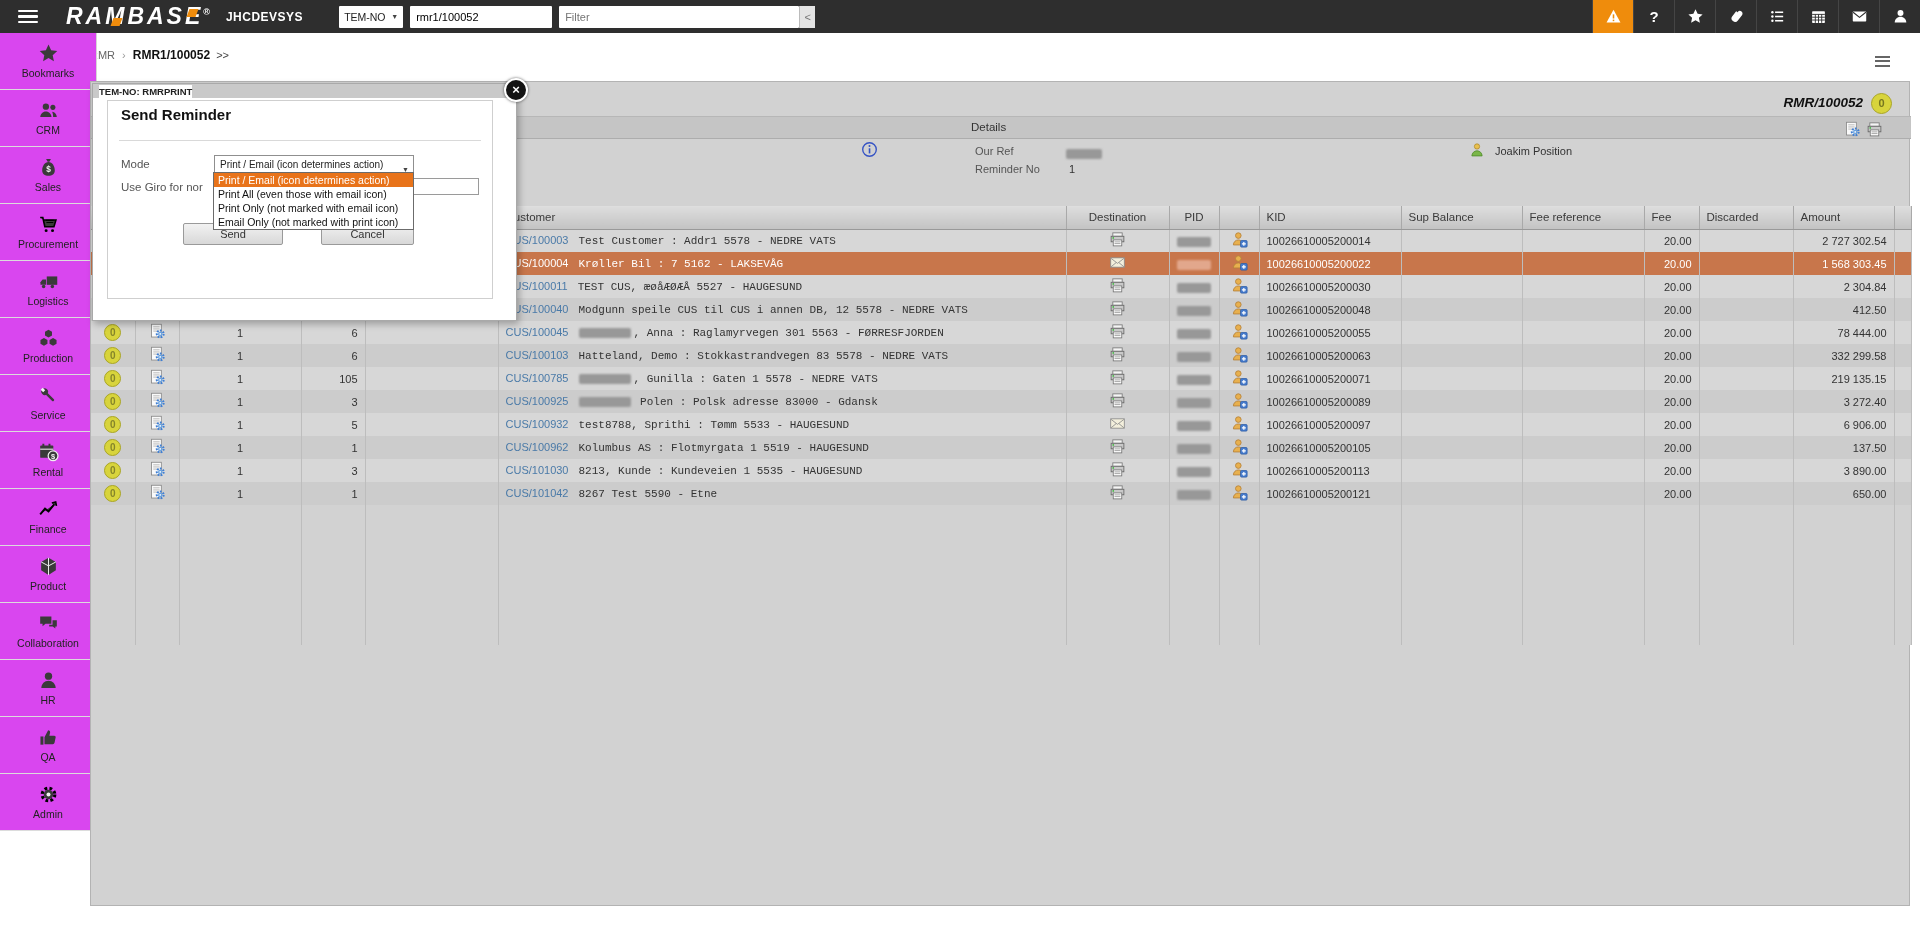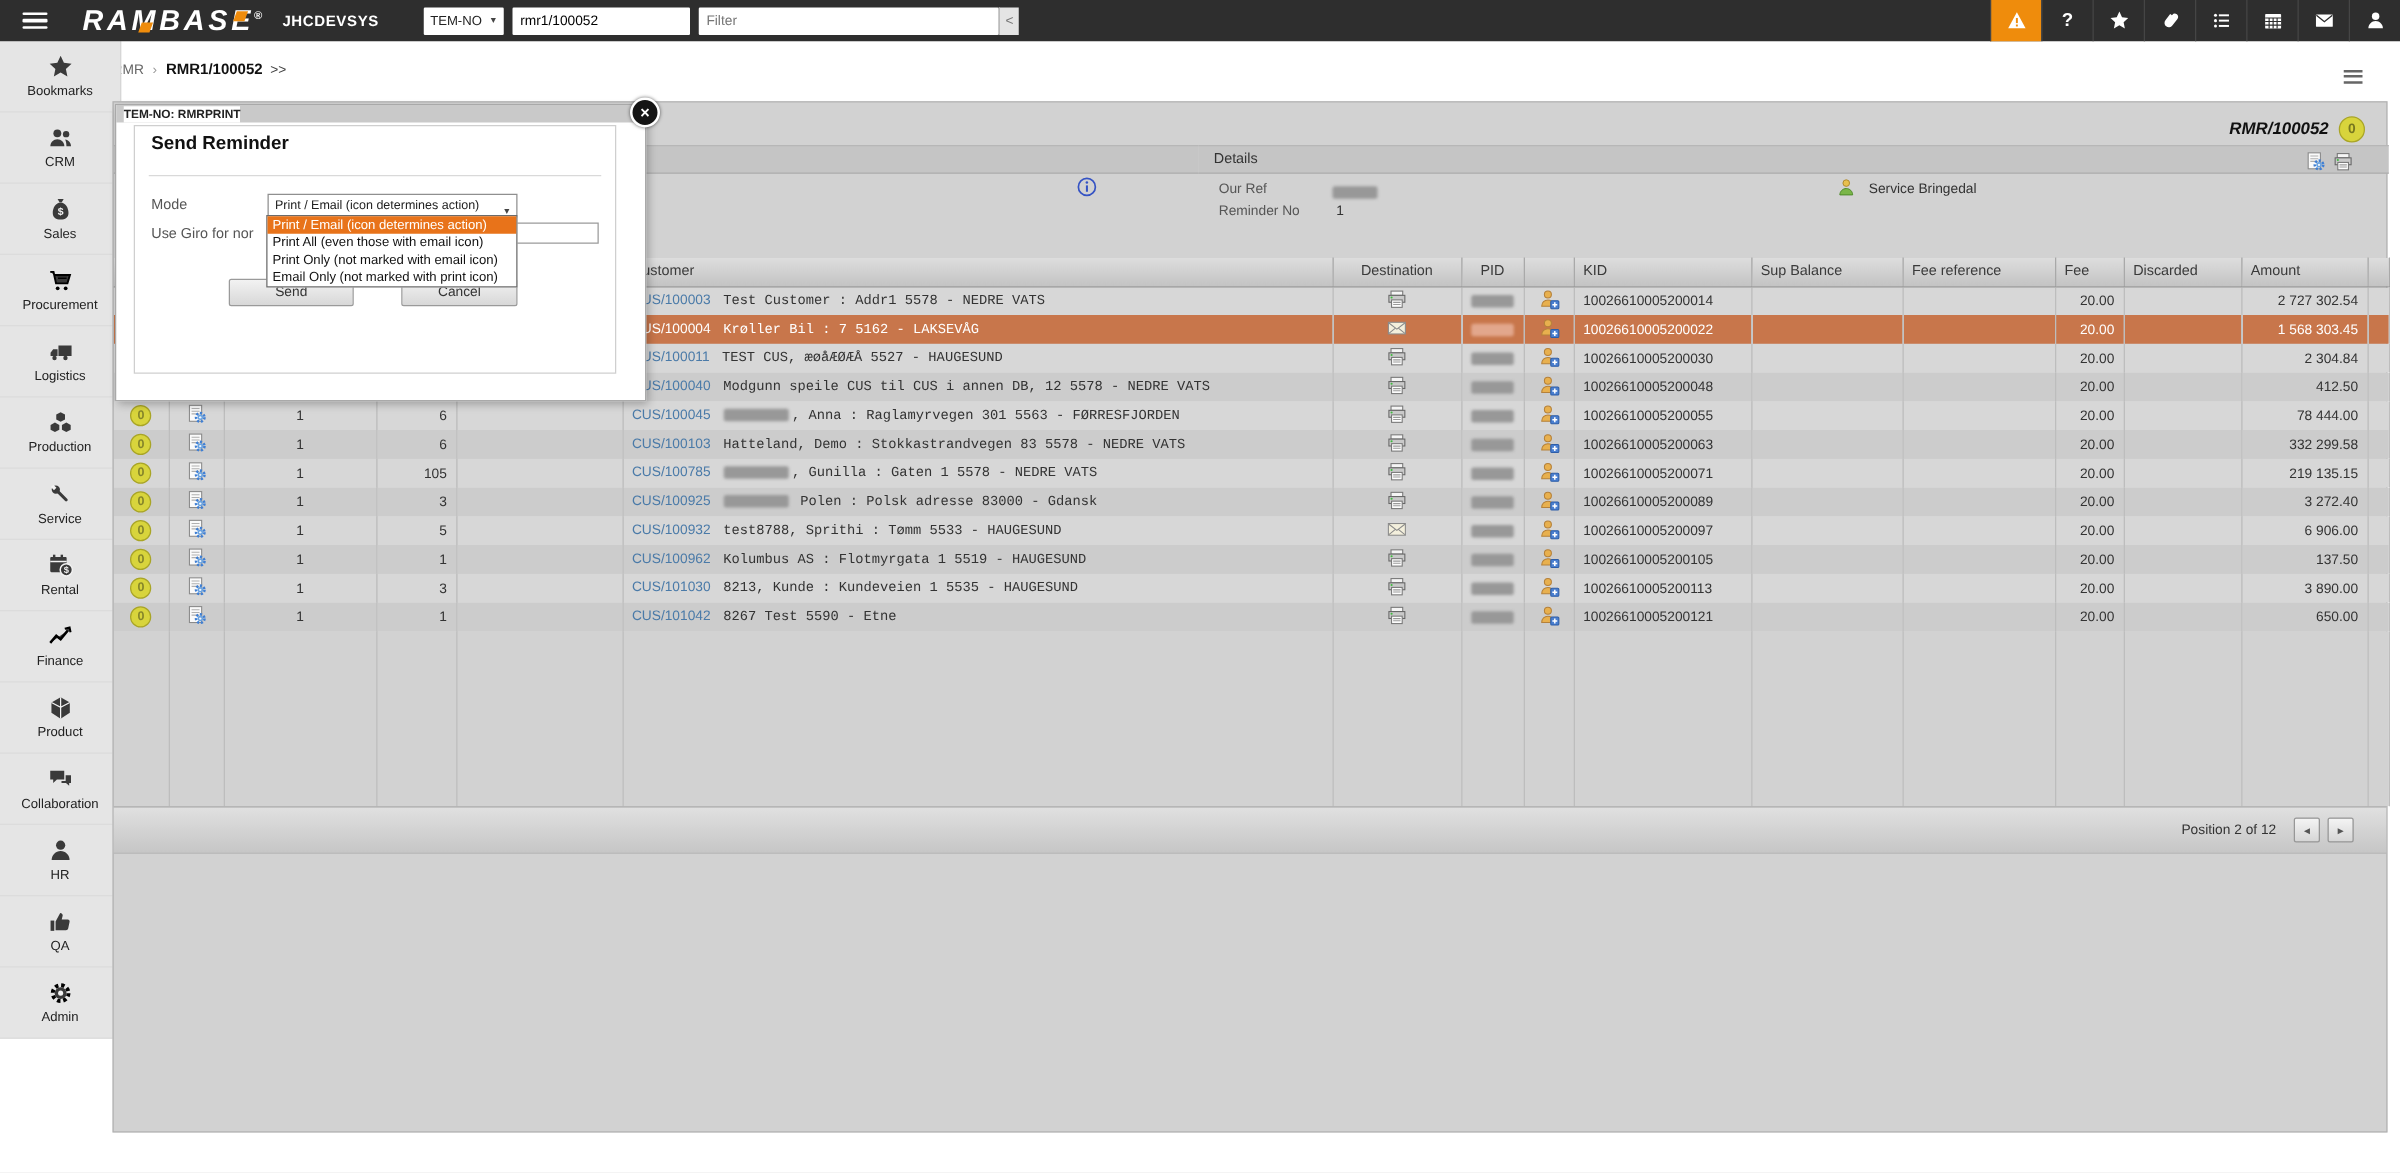--- a/index.html
+++ b/index.html
@@ -30,21 +30,21 @@
   
   .bcbar { position:absolute; left:82px; top:33px; width:1838px; height:48px; background:#fff; }
   .bc-line { position:absolute; left:8px; top:15px; font-size:11px; color:#666; white-space:nowrap;text-align:right; }
   .bc-sep { color:#999; margin:0 7px; }
   .bc-cur { font-size:12px; font-weight:bold; color:#111; }
   .bc-suf { color:#444; margin-left:6px; }
   .bc-menu { position:absolute; right:30px; top:20px; cursor:pointer; }
   .bc-menu i { display:block; width:15px; height:2px; background:#666; margin:2.5px 0; }
 
   
-  .sidebar { position:absolute; left:0; top:33px; width:97px; background:#e5e5e5; border-right:1px solid #d6d6d6; }
+  .sidebar { position:absolute; left:0; top:33px; width:97px; background:#d946ef; border-right:1px solid #d6d6d6; }
   .side-item { height:57px; border-bottom:1px solid #dcdcdc; display:flex; flex-direction:column; align-items:center; justify-content:center; cursor:pointer; }
   .side-item svg { width:21px; height:21px; fill:#3a3a3a; }
   .side-label { font-size:10.5px; color:#222; margin-top:3px; white-space:nowrap; }
 
   
   .panel { position:absolute; left:90px; top:81px; width:1820px; height:825px; background:#d2d2d2; border:1px solid #b3b3b3; }
   .doc-head { position:absolute; top:13px; right:46px; font-size:13.5px; font-weight:bold; color:#111;font-style:italic; }
   .doc-badge { position:absolute; top:11px; right:17px; width:21px; height:21px; border-radius:50%; background:#d8d43c; border:1px solid #a9a526; color:#77771f; font-weight:bold; font-size:11px; text-align:center; line-height:19px; }
   .doc-icons { position:absolute; top:39px; right:26px; display:flex; gap:5px; z-index:5; }
   .doc-icons svg { width:17px; height:17px; cursor:pointer; }
@@ -372,21 +372,21 @@
         <circle cx="10" cy="5.9" r="1.2" fill="#3553c4"></circle>
       </svg></div>
   <div class="d-label" style="top:63px">Our Ref</div>
   <span class="blur ref"></span>
   <div class="d-label" style="top:81px">Reminder No</div>
   <div class="d-val" style="left:978px;top:81px">1</div>
   <div class="assignee-icon" id="assIcon"><svg viewBox="0 0 20 20">
         <circle cx="10" cy="5.6" r="3.3" fill="#e8c04e" stroke="#b08a30"></circle>
         <path d="M3.6 17.4c0-3.5 2.9-6.4 6.4-6.4s6.4 2.9 6.4 6.4z" fill="#7ab648" stroke="#4e8a2a"></path>
       </svg></div>
-  <div class="assignee-name">Service Bringedal</div>
+  <div class="assignee-name">Joakim Position</div>
 
   <table class="grid" id="grid">
     <colgroup>
       <col style="width:44px">
         <col style="width:44px">
         <col style="width:122px">
         <col style="width:64px">
       <col style="width:133px">
         <col style="width:568px">
         <col style="width:103px">
@@ -889,25 +889,20 @@
           <td></td>
           <td></td>
           <td></td>
           <td></td>
           <td></td>
           <td></td>
         </tr>
       </tbody>
   </table>
 
-  <div class="footband">
-    <span class="pos-label">Position 2 of 12</span>
-    <div class="pgbtn">◄</div>
-    <div class="pgbtn">►</div>
-  </div>
 
 </div>
 
 <div class="modal">
   <div class="modal-strip"></div>
   <div class="modal-tab">TEM-NO: RMRPRINT</div>
   <div class="modal-inner"></div>
   <div class="modal-title">Send Reminder</div>
   <div class="modal-hr"></div>
   <div class="fld-label" style="top:74px">Mode</div>

